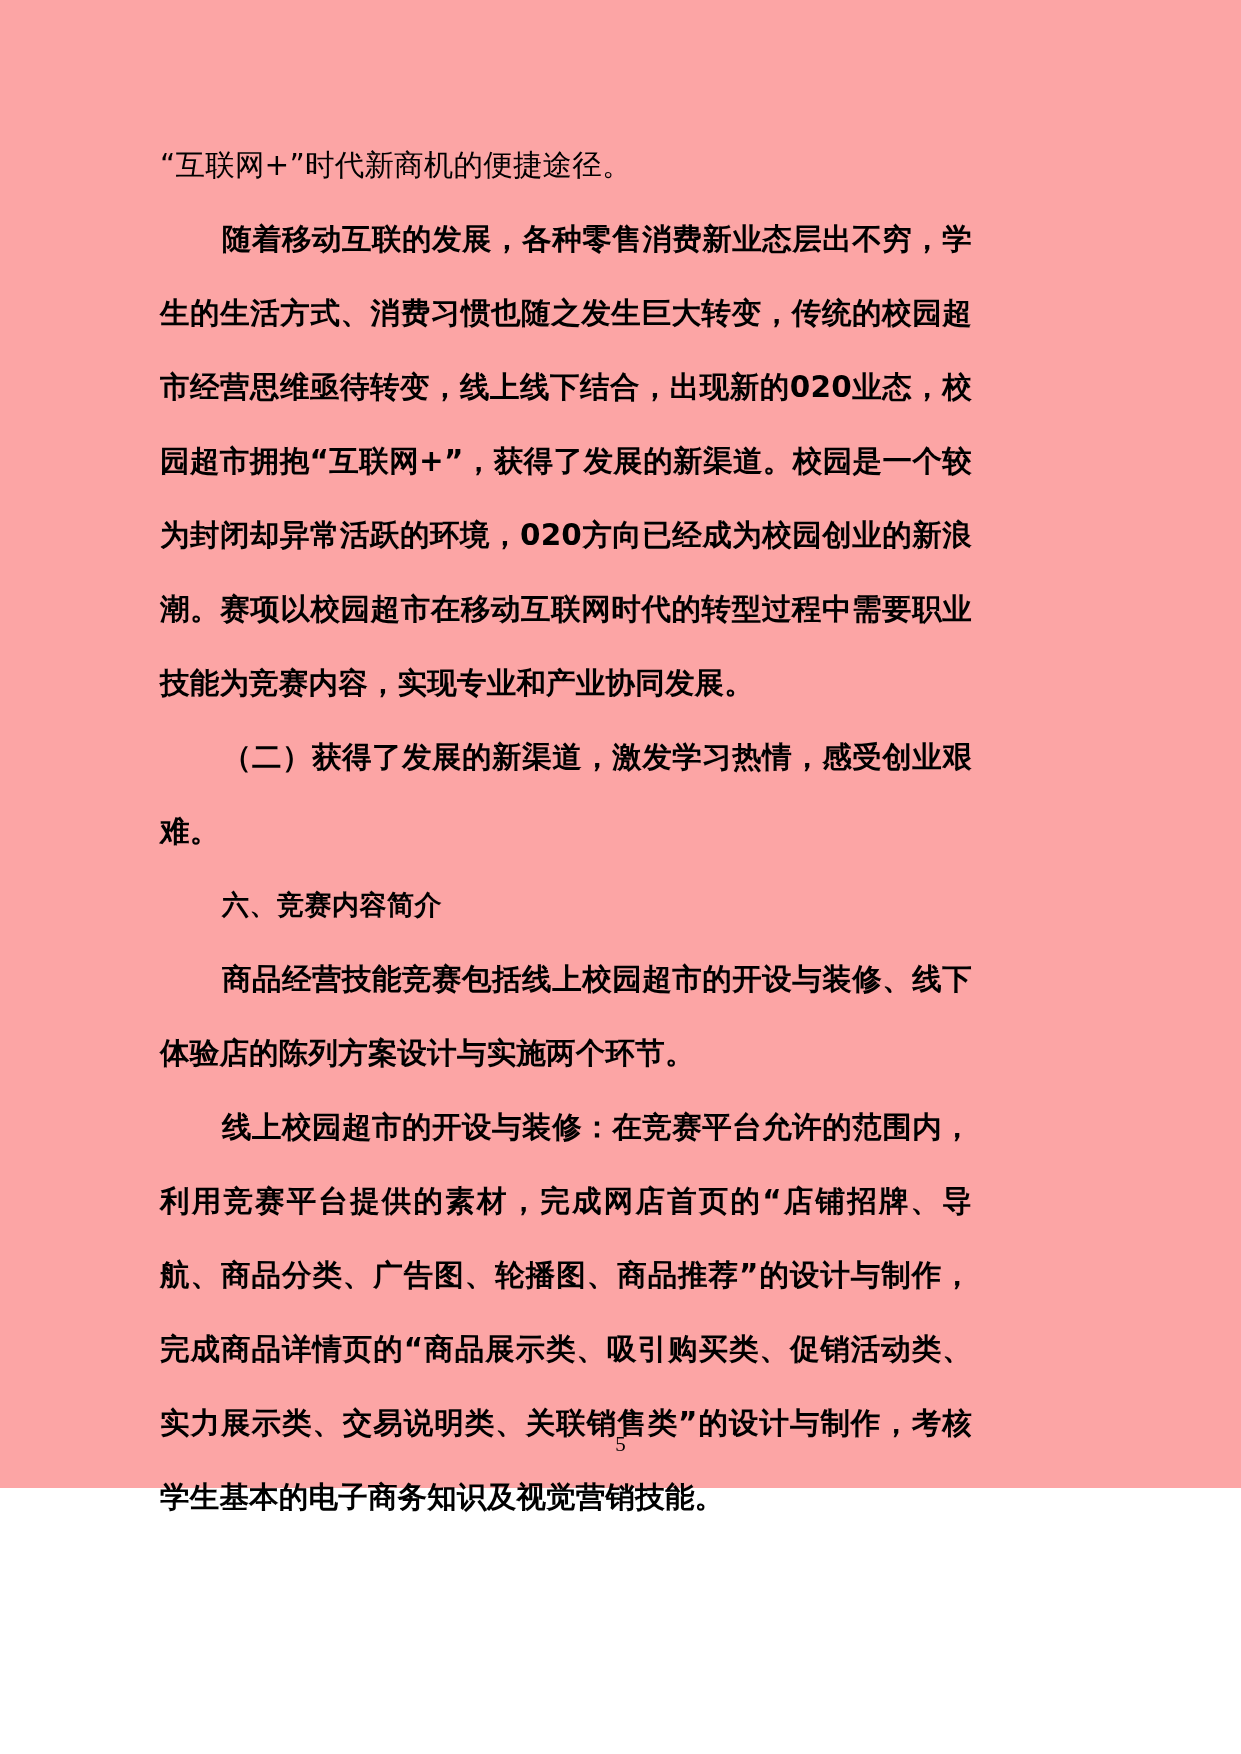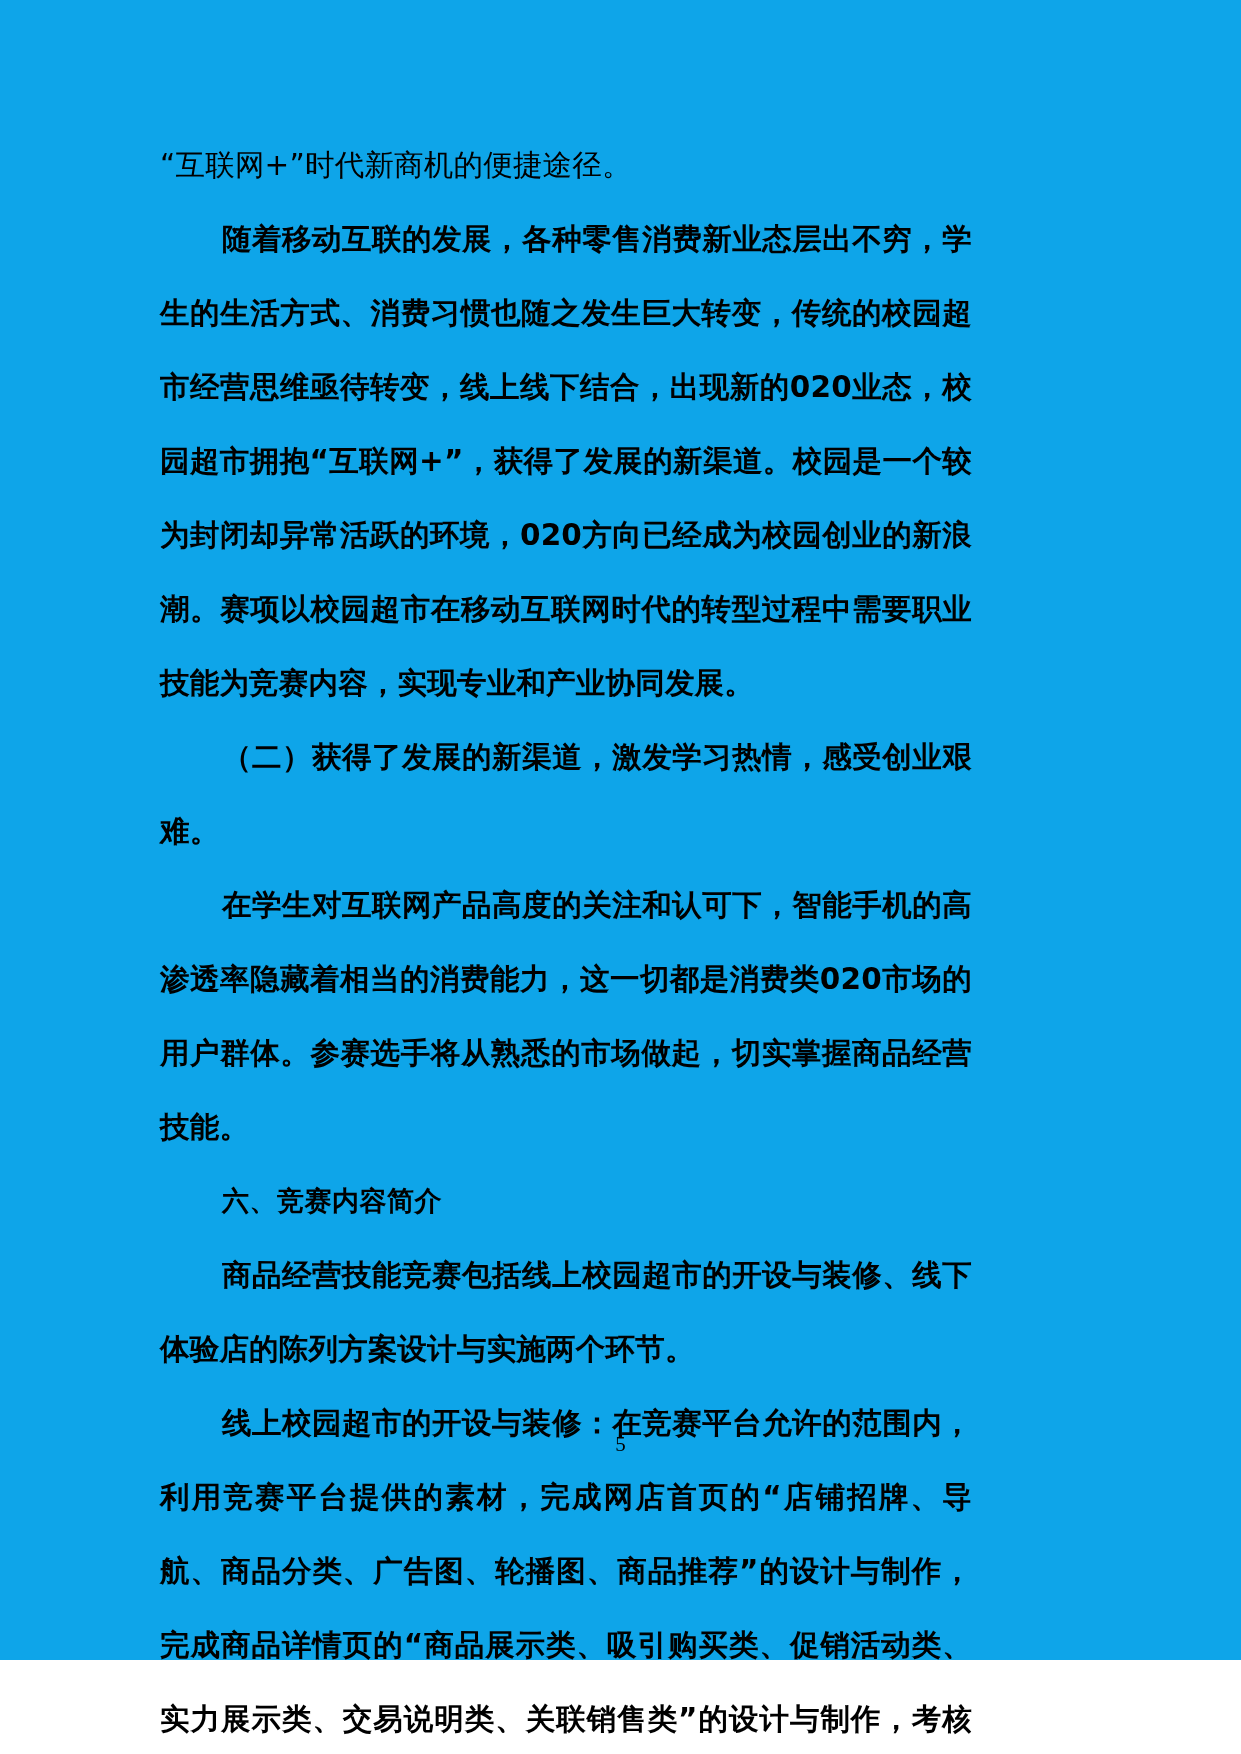--- a/index.html
+++ b/index.html
@@ -10,22 +10,22 @@
     width: 1241px;
     height: 1754px;
     background: #ffffff;
     font-family: "Liberation Serif", "DejaVu Serif", serif;
     overflow: hidden;
   }
 
   .page {
     position: relative;
     width: 1241px;
-    height: 1660px;
-    background: #0ea5e9;
+    height: 1488px;
+    background: #fca5a5;
     box-sizing: border-box;
   }
 
   .page-body {
     position: absolute;
     left: 160px;
     top: 128px;
     width: 812px;
   }
 
@@ -77,21 +77,20 @@
 <div class="page">
 
   <div class="page-body">
 
     <p class="para">“互联网+”时代新商机的便捷途径。</p>
 
     <p class="para indent">随着移动互联的发展，各种零售消费新业态层出不穷，学生的生活方式、消费习惯也随之发生巨大转变，传统的校园超市经营思维亟待转变，线上线下结合，出现新的020业态，校园超市拥抱“互联网+”，获得了发展的新渠道。校园是一个较为封闭却异常活跃的环境，020方向已经成为校园创业的新浪潮。赛项以校园超市在移动互联网时代的转型过程中需要职业技能为竞赛内容，实现专业和产业协同发展。</p>
 
     <p class="para indent">（二）获得了发展的新渠道，激发学习热情，感受创业艰难。</p>
 
-    <p class="para indent">在学生对互联网产品高度的关注和认可下，智能手机的高渗透率隐藏着相当的消费能力，这一切都是消费类020市场的用户群体。参赛选手将从熟悉的市场做起，切实掌握商品经营技能。</p>
 
     <p class="heading">六、竞赛内容简介</p>
 
     <p class="para indent">商品经营技能竞赛包括线上校园超市的开设与装修、线下体验店的陈列方案设计与实施两个环节。</p>
 
     <p class="para indent">线上校园超市的开设与装修：在竞赛平台允许的范围内，利用竞赛平台提供的素材，完成网店首页的“店铺招牌、导航、商品分类、广告图、轮播图、商品推荐”的设计与制作，完成商品详情页的“商品展示类、吸引购买类、促销活动类、实力展示类、交易说明类、关联销售类”的设计与制作，考核学生基本的电子商务知识及视觉营销技能。</p>
 
   </div>
 
   <div class="page-number">5</div>

